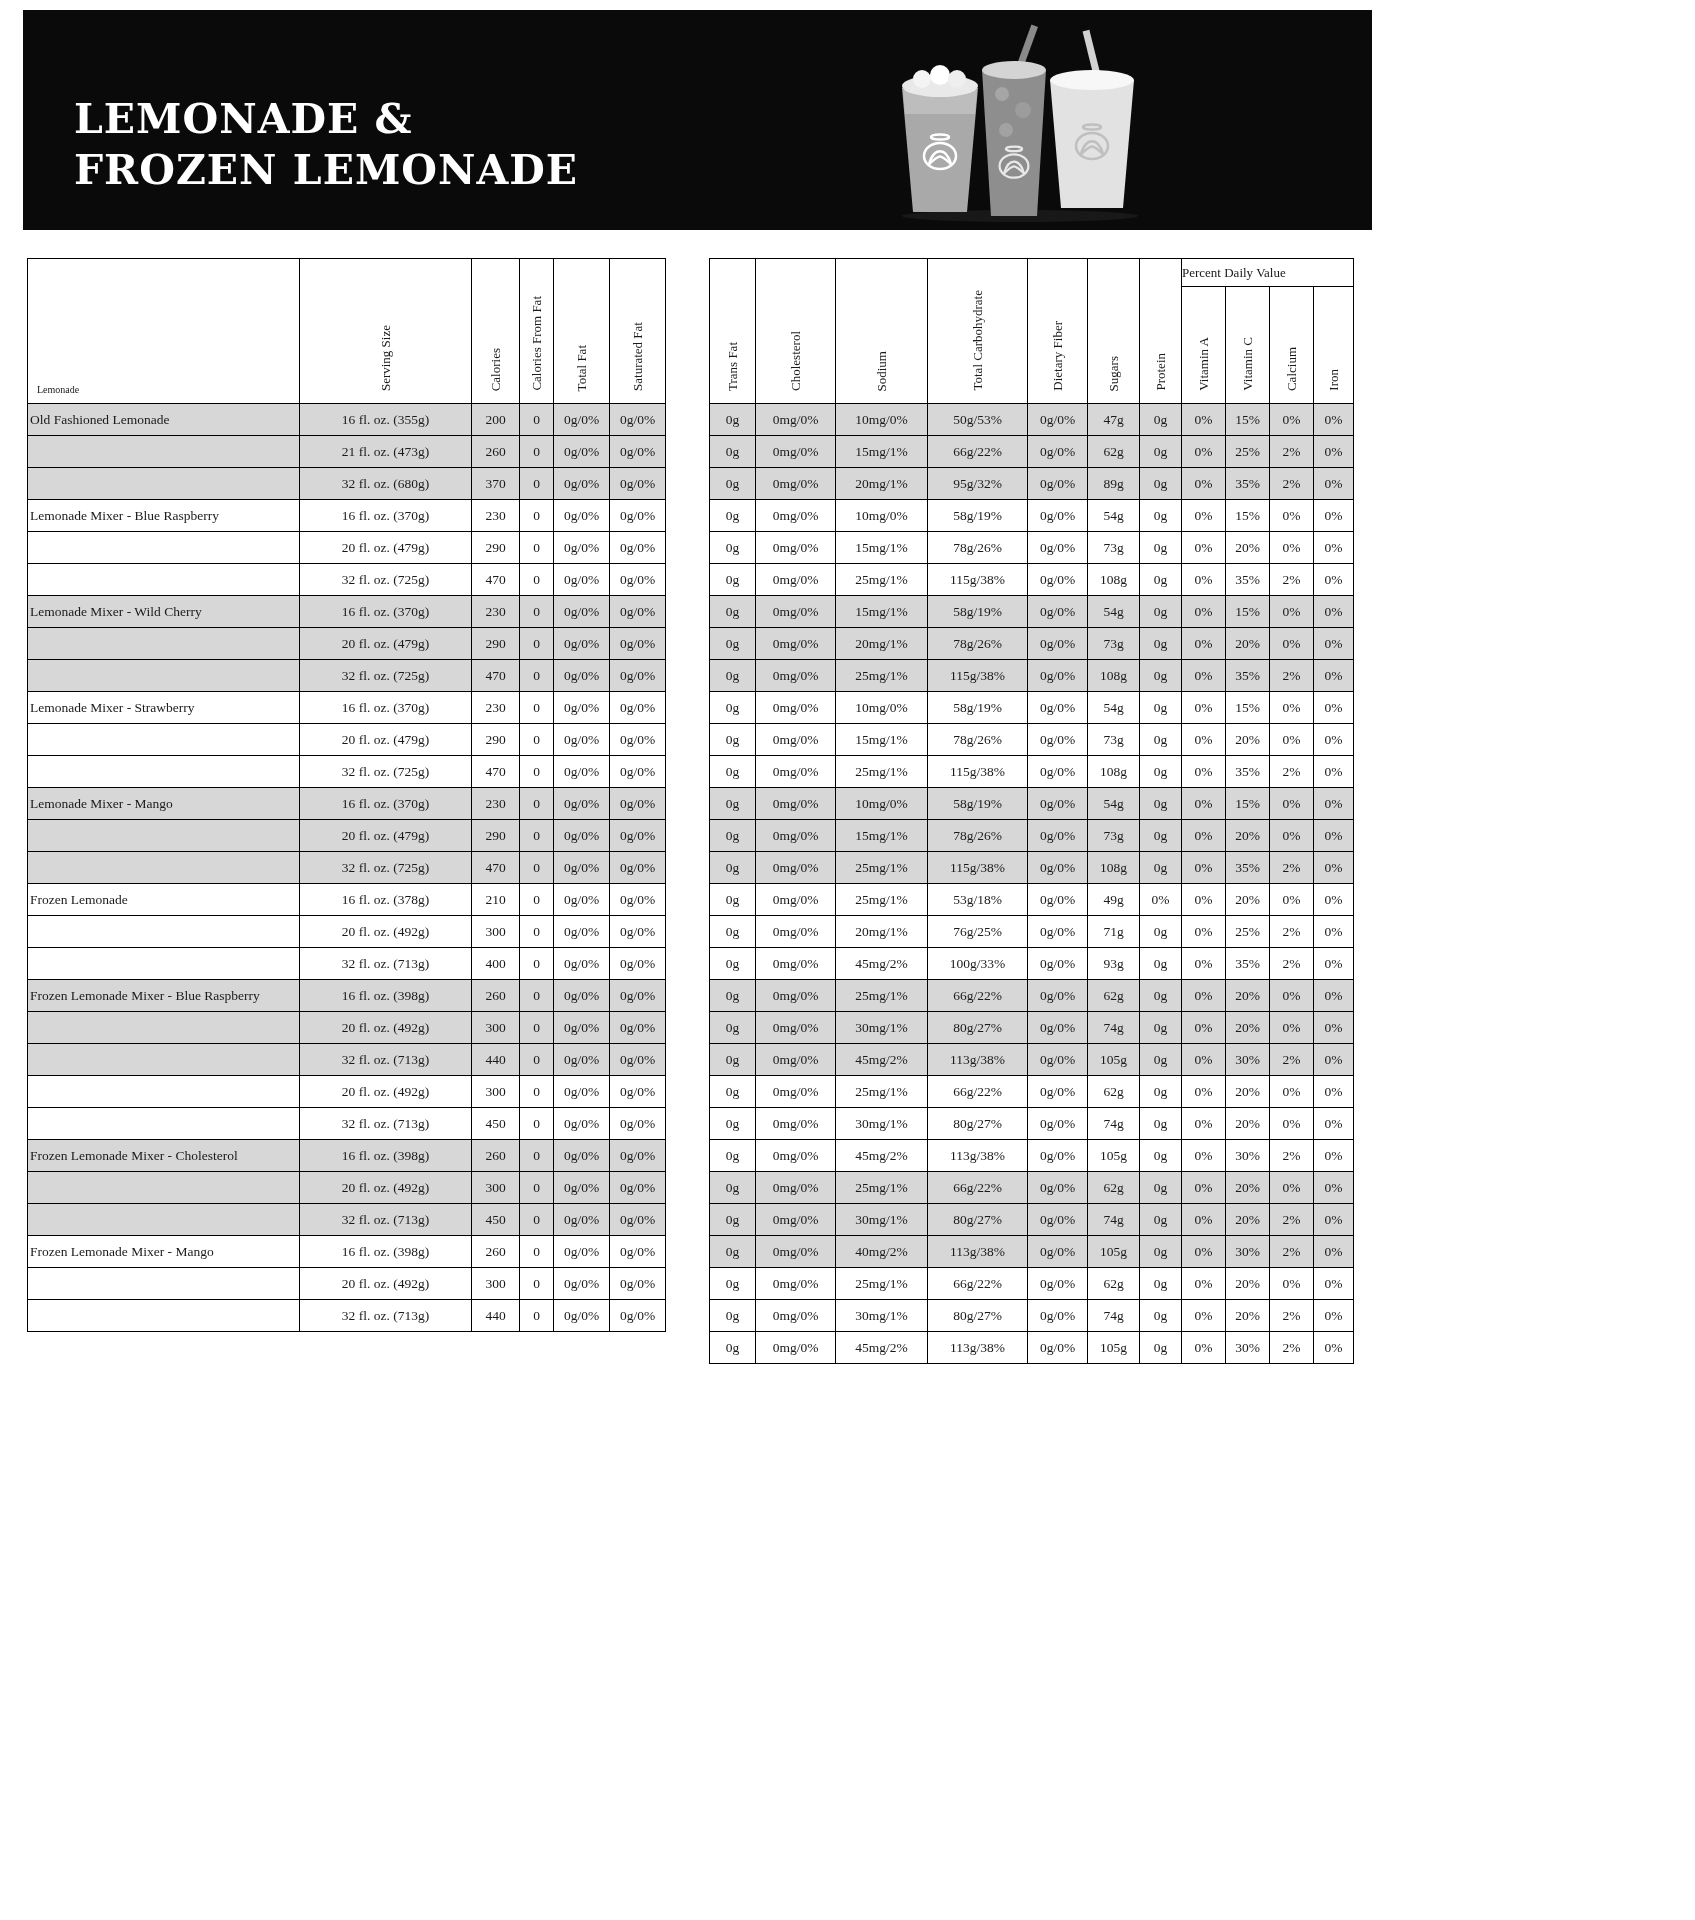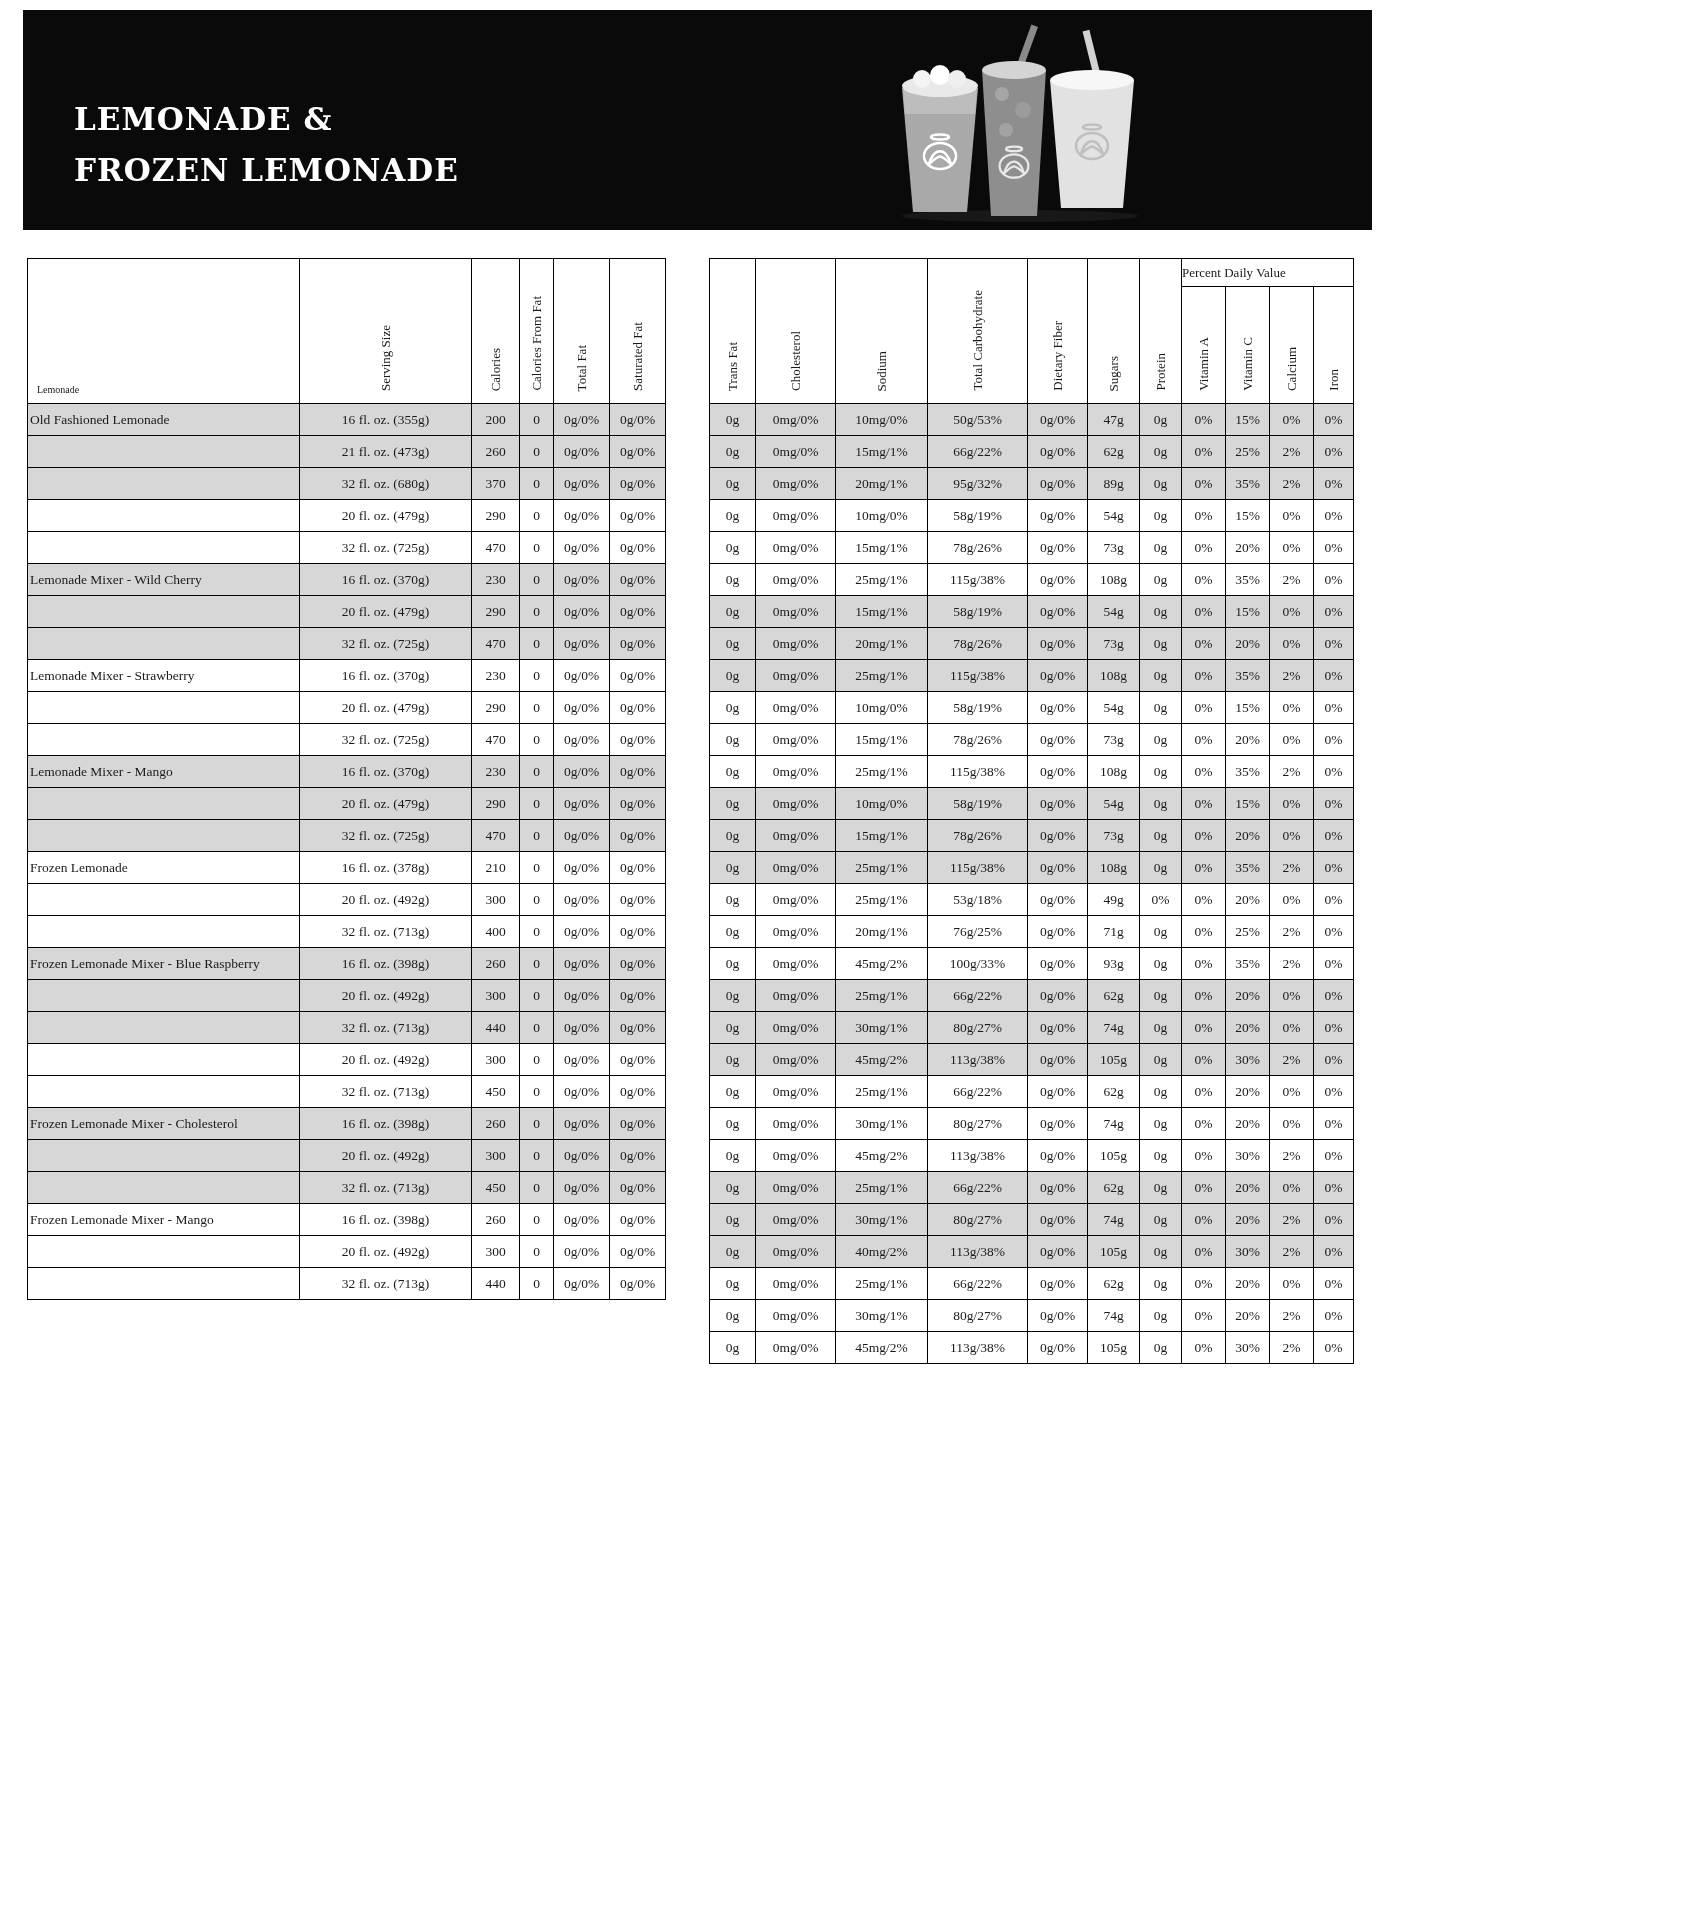--- a/index.html
+++ b/index.html
@@ -15,21 +15,21 @@
   .banner {
     position: absolute; left: 23px; top: 10px;
     width: 1349px; height: 220px;
     background: #0a0a0a;
   }
   .banner-title {
     position: absolute; left: 51px; top: 84px;
     color: #ffffff;
     font-family: "DejaVu Serif", "Liberation Serif", serif;
     font-weight: 700;
-    font-size: 31px; line-height: 51px;
+    font-size: 41px; line-height: 51px;
     letter-spacing: 1px;
   }
   .cups { position: absolute; top: 14px; right: 225px; width: 255px; height: 200px; }
 
   
   .tables { position: absolute; left: 27px; top: 258px; display: flex; gap: 43px; align-items: flex-start; }
   table.tbl { border-collapse: collapse; table-layout: fixed; background: #fff; }
   .tbl th, .tbl td { border: 1px solid #000; overflow: hidden; }
   .tbl thead th { font-weight: 400; background: #fff; }
 
@@ -140,20 +140,28 @@
             <td>21 fl. oz. (473g)</td>
             <td>260</td>
             <td>0</td>
             <td>0g/0%</td>
             <td>0g/0%</td>
           </tr>
           <tr class="shaded">
             <td class="name-cell"></td>
             <td>32 fl. oz. (680g)</td>
             <td>370</td>
+            <td>0</td>
+            <td>0g/0%</td>
+            <td>0g/0%</td>
+          </tr>
+          <tr>
+            <td class="name-cell">Lemonade Mixer - Blue Raspberry</td>
+            <td>16 fl. oz. (370g)</td>
+            <td>230</td>
             <td>0</td>
             <td>0g/0%</td>
             <td>0g/0%</td>
           </tr>
           <tr>
             <td class="name-cell"></td>
             <td>20 fl. oz. (479g)</td>
             <td>290</td>
             <td>0</td>
             <td>0g/0%</td>

